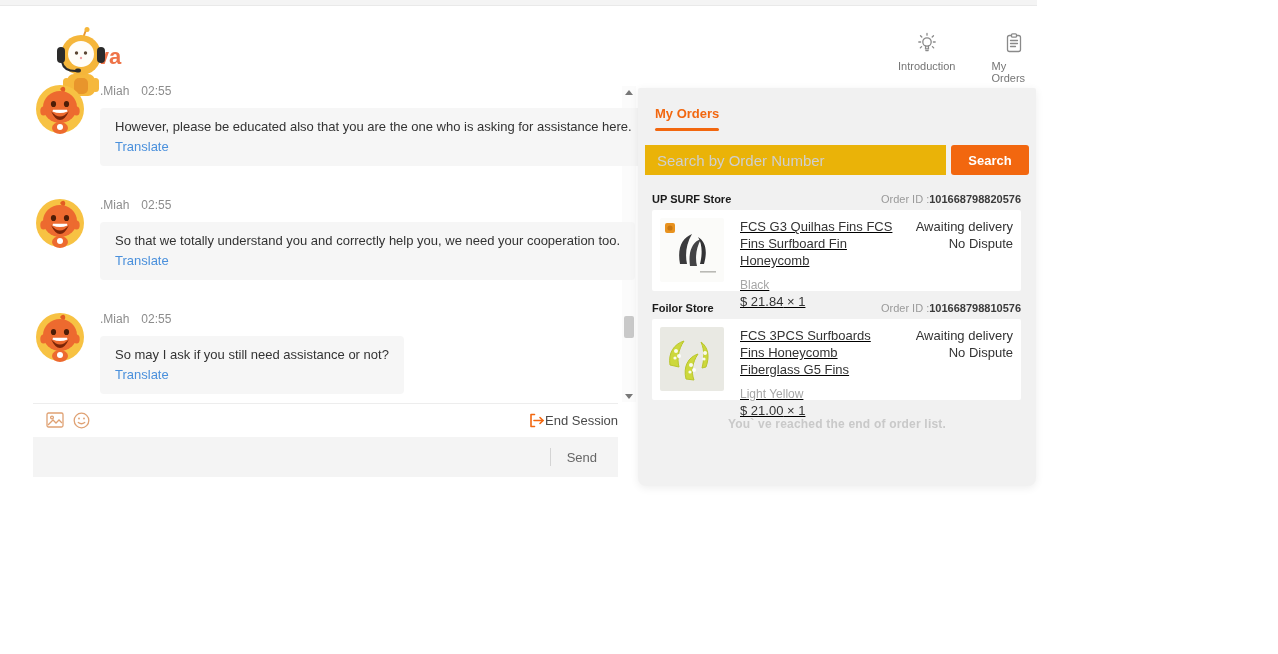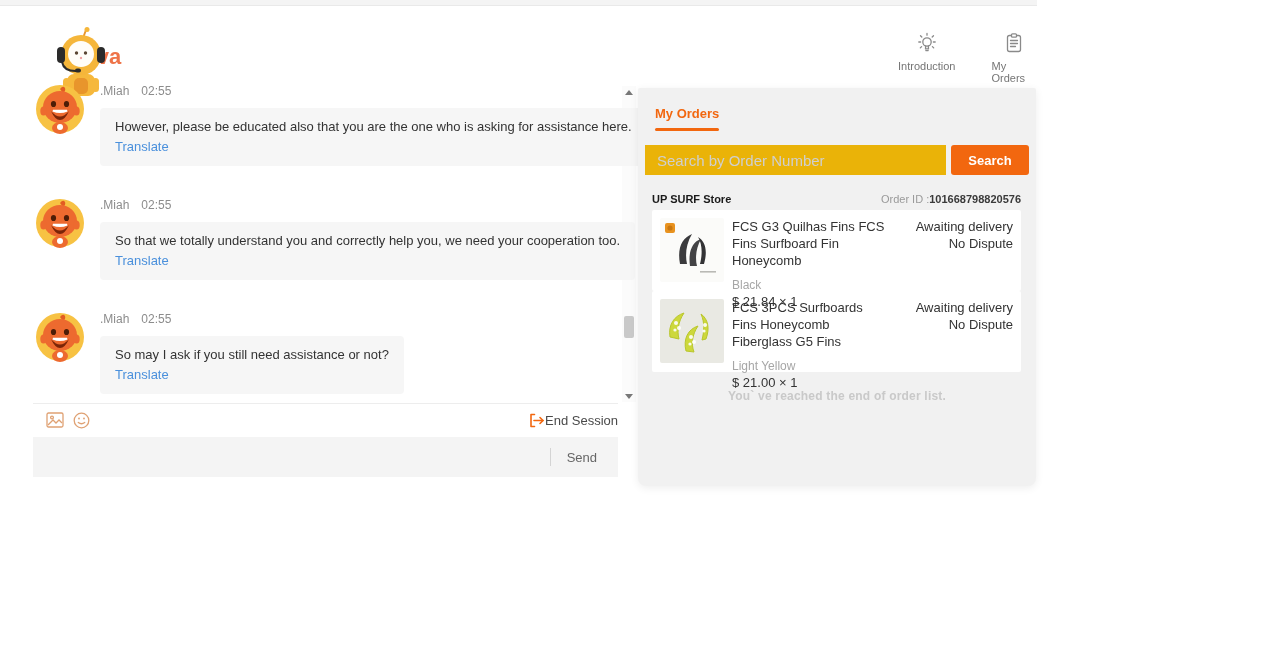--- a/index.html
+++ b/index.html
@@ -71,21 +71,21 @@
   .search-input::placeholder { color:#cfcfcf; }
   .search-btn { width:78px; margin-left:5px; background:#f2670f; color:#fff; border:none;
     border-radius:3px; font-family:"Liberation Sans",sans-serif; font-size:13px; font-weight:bold; cursor:pointer; }
   .group-head { display:flex; align-items:baseline; margin:18px 15px 5px 14px; }
   .store { font-size:11px; font-weight:bold; color:#1a1a1a; }
   .order-id { margin-left:auto; font-size:11px; color:#9a9a9a; }
   .order-id .oid-val { color:#3a3a3a; font-weight:bold; }
   .order-card { margin:0 15px 0 14px; background:#fff; border-radius:2px; padding:8px; height:81px;
     display:flex; cursor:pointer; }
   .prod-img { width:64px; height:64px; flex:0 0 64px; border-radius:2px; overflow:hidden; }
-  .prod-mid { margin-left:8px; width:158px; }
+  .prod-mid { margin-left:16px; width:158px;text-decoration:underline; }
   .prod-title { font-size:13px; color:#333; line-height:17px; }
   .prod-variant { margin-top:9px; font-size:12px; color:#a6a6a6; }
   .prod-price { margin-top:2px; font-size:13px; color:#333; }
   .prod-status { margin-left:auto; text-align:right; font-size:13px; color:#333; line-height:17px; }
   .end-msg { margin-top:17px; text-align:center; font-size:12px; font-weight:bold;
     color:#c9c9c9; letter-spacing:0.2px; }
 </style>
 </head>
 <body>
 
@@ -288,20 +288,24 @@
         <div class="prod-title">FCS G3 Quilhas Fins FCS Fins Surfboard Fin Honeycomb</div>
         <div class="prod-variant">Black</div>
         <div class="prod-price"><span>$ 21.84</span> <span>× 1</span></div>
       </div>
       <div class="prod-status">
         <div>Awaiting delivery</div>
         <div>No Dispute</div>
       </div>
     </div>
 
+    <div class="group-head" style="margin-top:11px;">
+      <span class="store">Foilor Store</span>
+      <span class="order-id"><span>Order ID :</span><span class="oid-val">101668798810576</span></span>
+    </div>
     <div class="order-card">
       <svg class="prod-img" viewBox="0 0 64 64">
         <rect width="64" height="64" fill="#e9e9e3"></rect>
         <path d="M10 38 C8 26 14 17 24 14 C18 23 17 32 19 40 Z" fill="#cdd83c" stroke="#b9c62c" stroke-width="1"></path>
         <circle cx="16" cy="24" r="2" fill="#fff" opacity="0.9"></circle>
           <circle cx="19" cy="29" r="2" fill="#fff" opacity="0.9"></circle>
           <circle cx="15" cy="31" r="1.6" fill="#fff" opacity="0.9"></circle>
         <path d="M26 52 C23 40 28 30 38 27 C32 36 31 45 34 53 Z" fill="#cdd83c" stroke="#b9c62c" stroke-width="1"></path>
         <circle cx="31" cy="38" r="2" fill="#fff" opacity="0.9"></circle>
           <circle cx="34" cy="43" r="2" fill="#fff" opacity="0.9"></circle>

